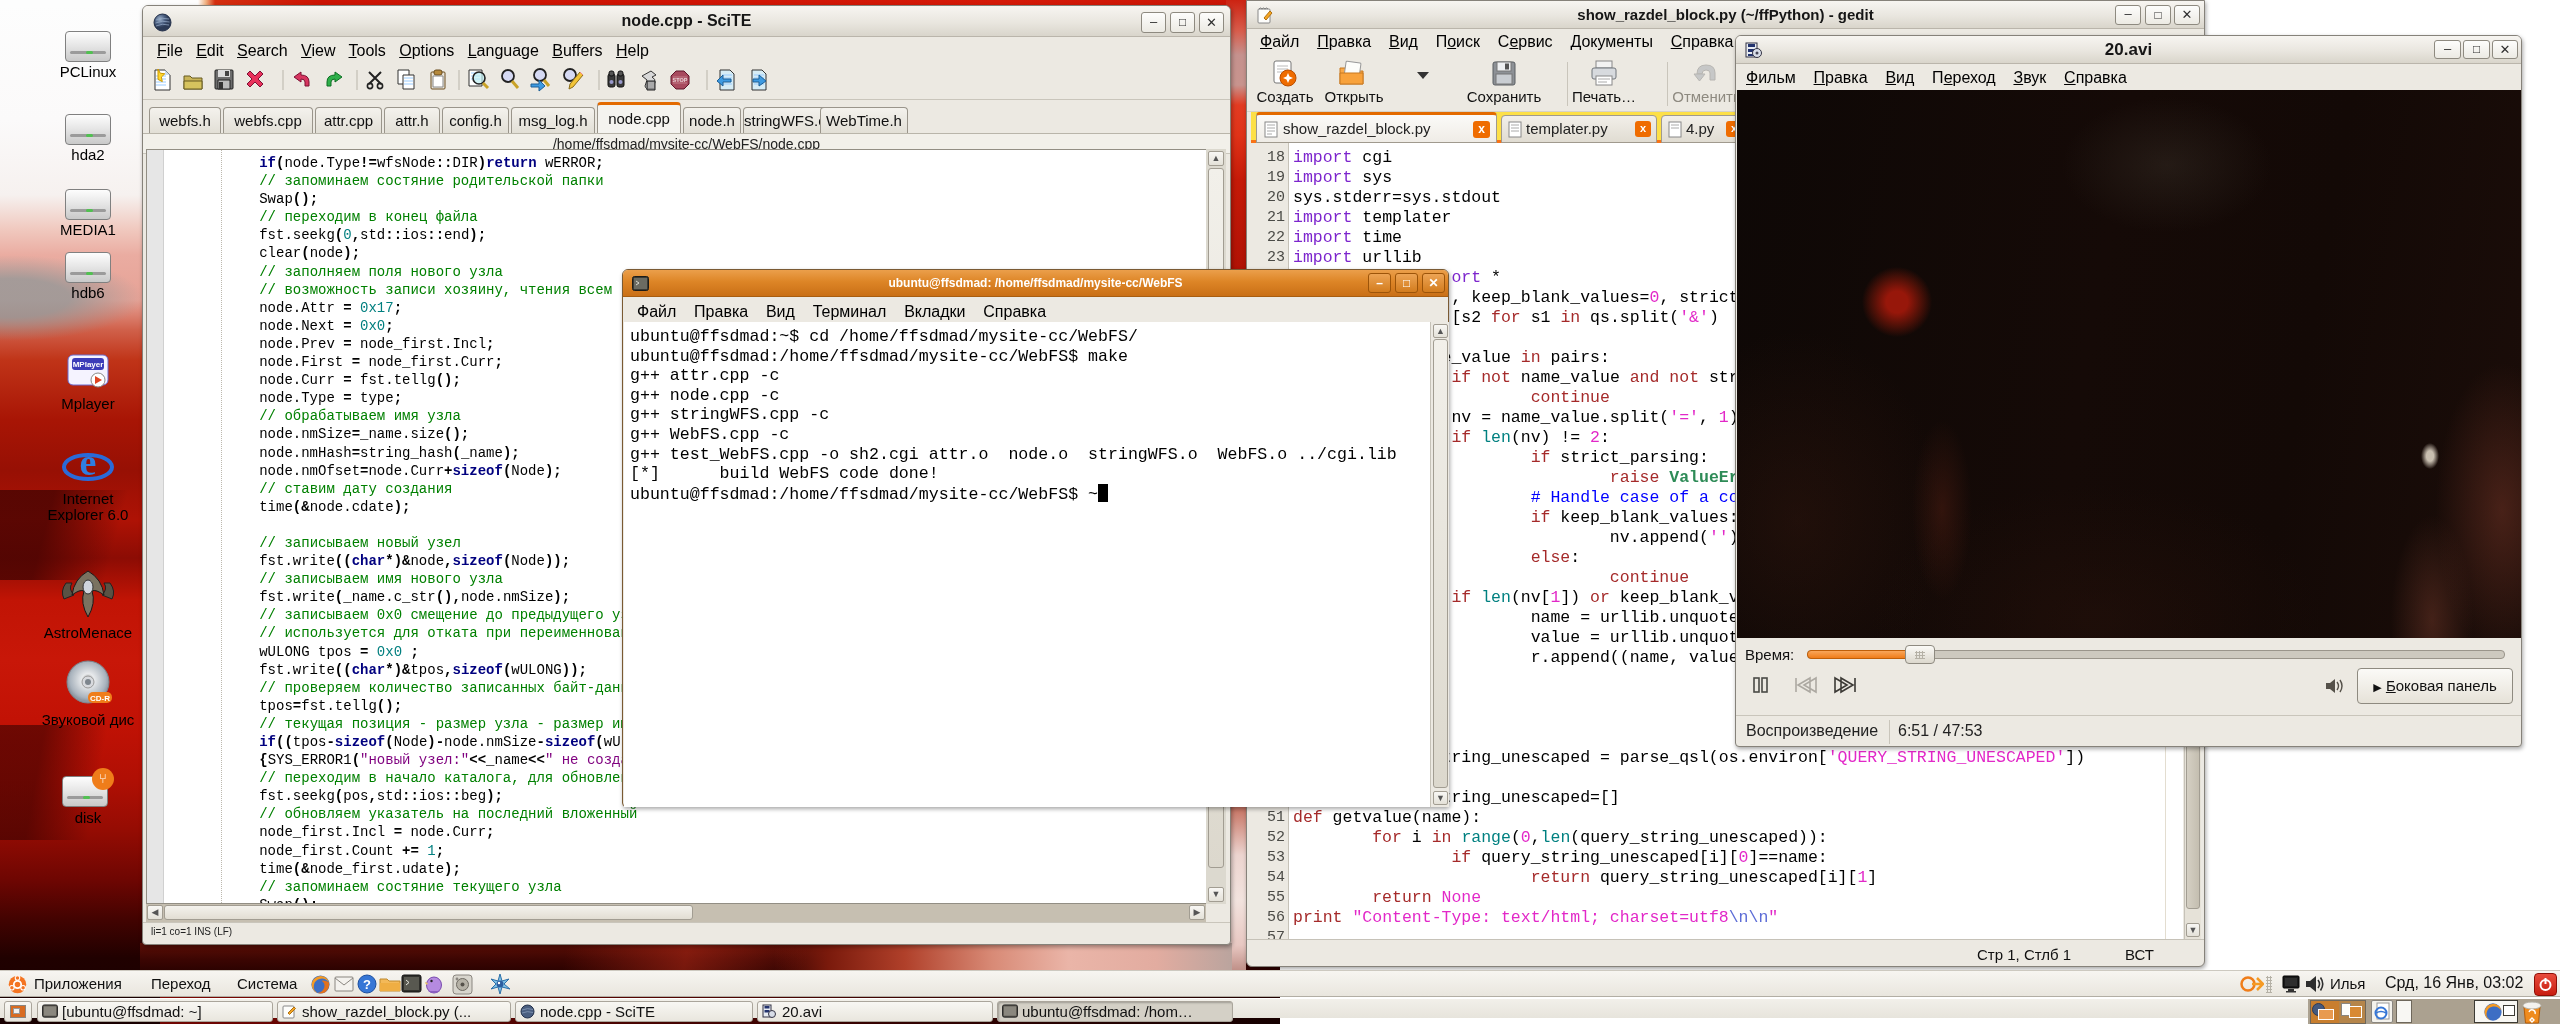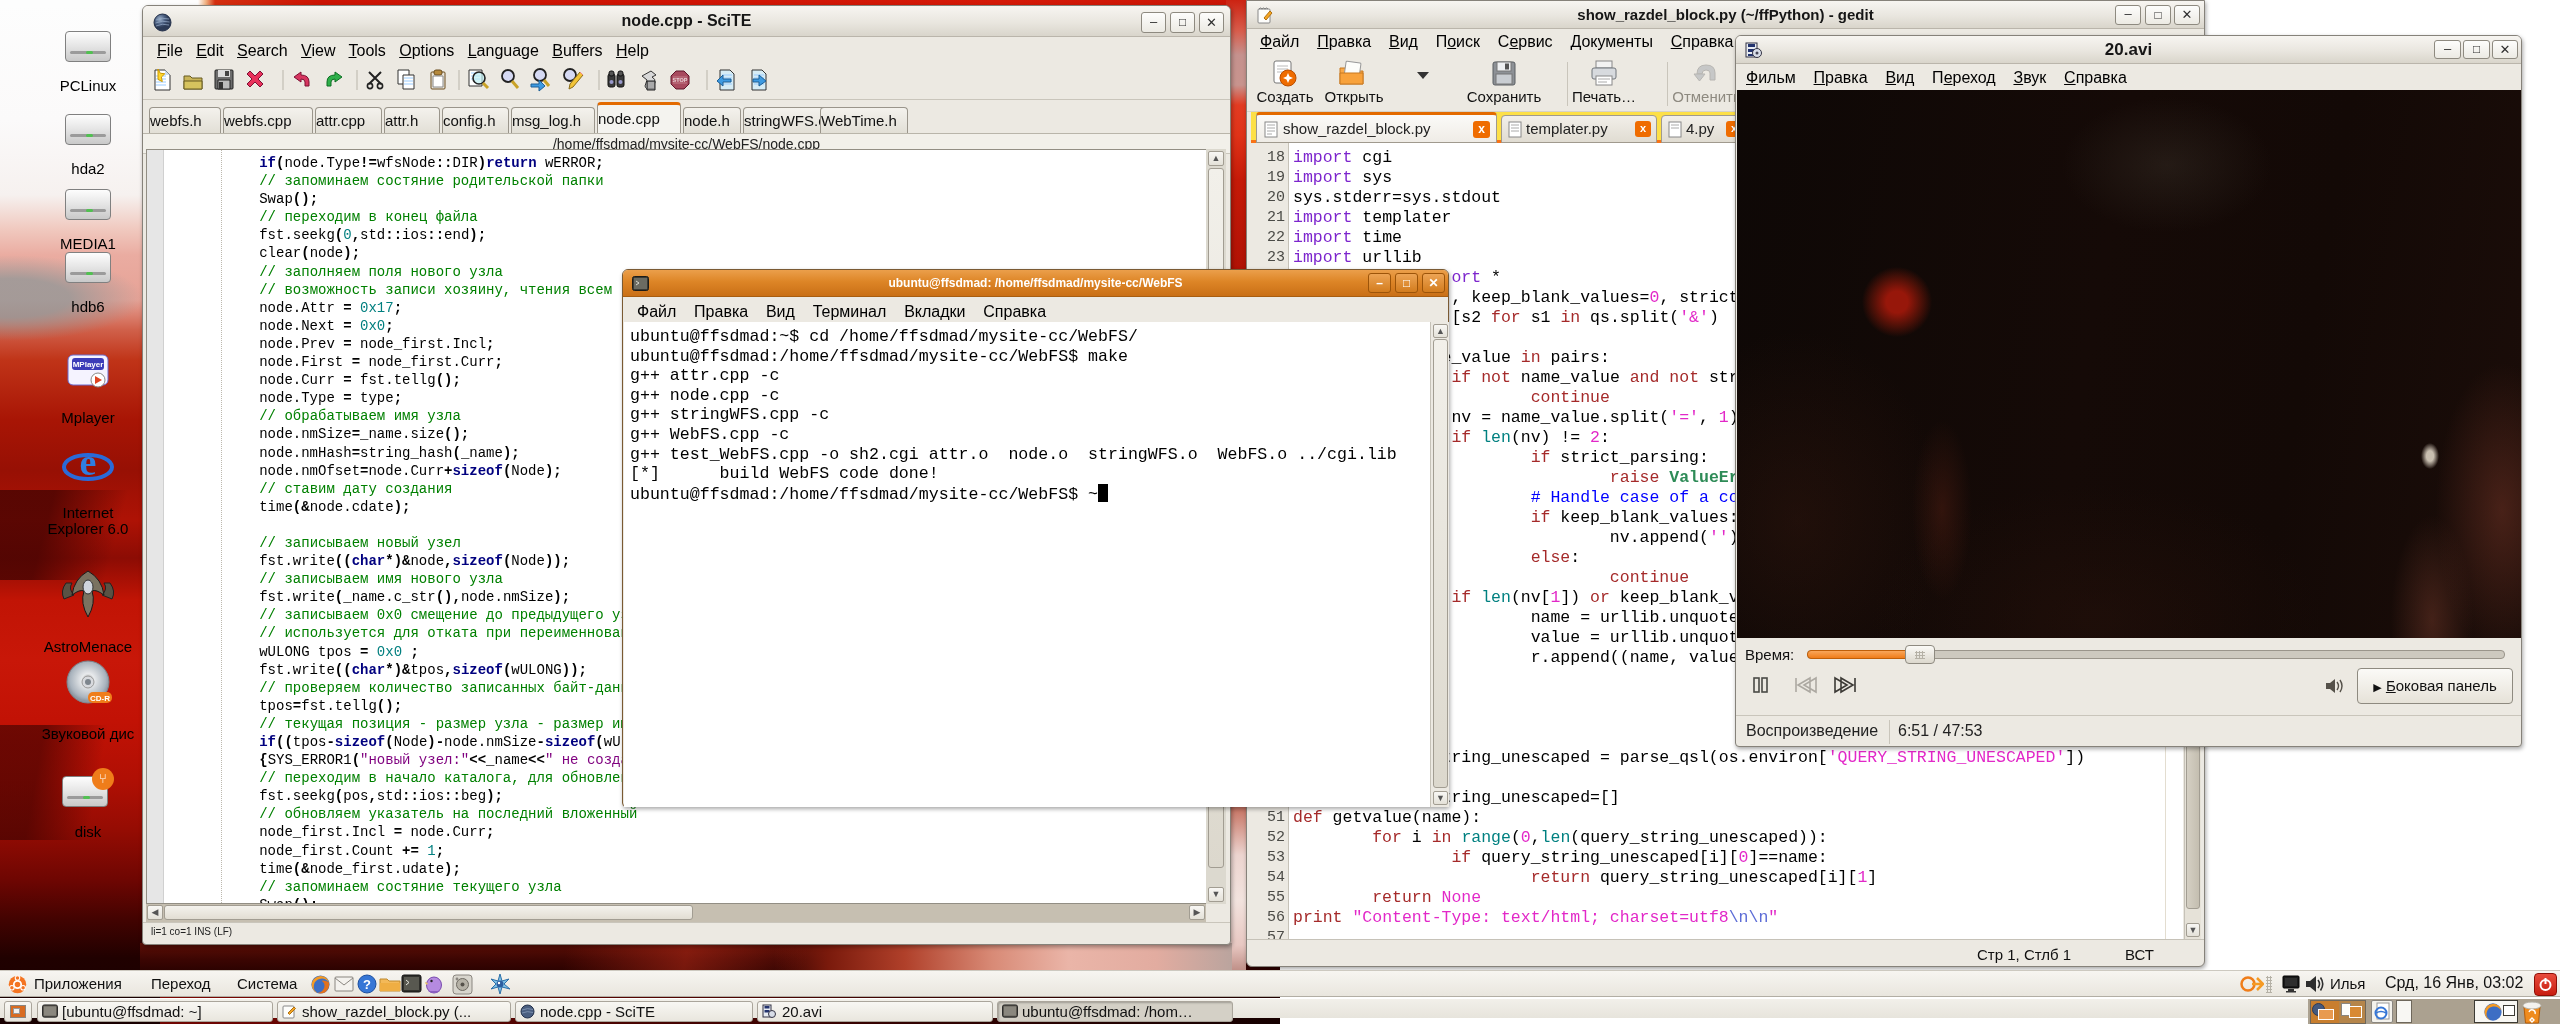--- a/index.html
+++ b/index.html
@@ -16,21 +16,21 @@
 #wallL .band2{left:0;top:725px;width:160px;height:115px;background:linear-gradient(100deg,rgba(55,2,1,.6) 0 25%,rgba(40,0,0,0) 60%)}
 #wallL .topstrip{left:0;top:0;width:1280px;height:7px;background:linear-gradient(90deg,#fdfdfd 0 198px,#f0b080 206px,#d42f10 215px,#cc1404 320px,#d01505 700px,#d51a08 1000px,#c81405 1280px)}
 #wallL .gapstrip{left:1226px;top:0;width:20px;height:970px;background:linear-gradient(#cc2312 0,#d85b4a 30px,#c5928e 55px,#c8948e 85px,#e23b22 105px,#e03318 135px,#c51a08 180px,#b01205 270px,#a81004 700px,#c87868 810px,#ecd4cf 855px,#f2e3de 900px,#e8c8c2 945px,#c09088 970px)}
 #wallL .botstrip{left:140px;top:943px;width:1092px;height:29px;background:
  linear-gradient(100deg,rgba(150,20,8,0) 420px,rgba(190,45,25,.5) 540px,rgba(150,20,8,0) 660px),
  linear-gradient(88deg,rgba(74,10,4,0) 58%,#7a1a0c 63%,#b0402a 70%,#d88a76 78%,#eab5a8 85%,#e2aca0 93%,#baa49e 100%),
  linear-gradient(#5c0f06,#3a0502 60%,#2a0200)}
 #wallR{left:1280px;top:0;width:1280px;height:1024px;background:#fff}
 
 .dicon{position:absolute;width:130px;text-align:center;color:#000;font-size:15px}
-.dicon .lbl{margin-top:16px;line-height:16px}
+.dicon .lbl{margin-top:2px;line-height:16px}
 .hdd{width:46px;height:31px;margin:0 auto;background:linear-gradient(#fdfdfd,#e7e7e7 45%,#c9c9c9);border:1px solid #808080;border-radius:4px;position:relative}
 .hdd:after{content:"";position:absolute;left:4px;right:4px;bottom:7px;height:3px;background:#9b9b9b;border-radius:2px}
 .hdd:before{content:"";position:absolute;left:20px;bottom:7px;width:7px;height:3px;background:#51c151;border-radius:2px;z-index:2}
 
 .win{position:absolute;background:#ece9e2;border:1px solid #86827a;border-radius:6px 6px 4px 4px;box-shadow:1px 2px 4px rgba(0,0,0,.35)}
 .tbar{position:absolute;left:0;top:0;right:0;background:linear-gradient(#f7f5f1,#e9e6df 55%,#d9d5cb);border-bottom:1px solid #bab5ab;border-radius:5px 5px 0 0;color:#161616;font-weight:bold;text-align:center}
 .wbtn{position:absolute;border:1px solid #8e8a80;border-radius:3px;background:linear-gradient(#fdfdfc,#eceae3);color:#2e2e2e;text-align:center}
 .menu{position:absolute;color:#000;white-space:pre;font-size:16px}
 .menu u{text-decoration:underline}
 
@@ -58,21 +58,21 @@
 #gedit .tbar{height:28px;font-size:15px;line-height:27px;border-radius:0}
 #gedit pre{position:absolute;font-size:16.5px;line-height:20px;color:#000}
 #gedit .k{color:#a52a2a;font-weight:normal}
 #gedit .i{color:#7d26cd}
 #gedit .b{color:#008080}
 #gedit .m{color:#e228c8}
 #gedit .cm{color:#0000ff}
 #gedit .sp{color:#5c6cd6}
 #gedit .g{color:#2e8b57;font-weight:bold}
 .gtab{position:absolute;top:3px;height:28px;background:linear-gradient(#f2efe9,#e0dcd2);border:1px solid #a09a8e;border-radius:4px 4px 0 0;font-size:15px;color:#222}
-.stab{position:absolute;top:7px;height:26px;background:linear-gradient(#f4f2ed,#e2dfd6);border:1px solid #9a958b;border-bottom:none;border-radius:4px 4px 0 0;font-size:15px;color:#111;text-align:left;line-height:25px}
+.stab{position:absolute;top:7px;height:26px;background:linear-gradient(#f4f2ed,#e2dfd6);border:1px solid #9a958b;border-bottom:none;border-radius:4px 4px 0 0;font-size:15px;color:#111;text-align:center;line-height:25px}
 .stab.on{top:2px;height:31px;background:#f4f3ef;border-top:3px solid #e36a00;line-height:28px;z-index:2}
 
 #totem{left:1735px;top:35px;width:787px;height:712px;z-index:30}
 
 #ptop{left:0;top:970px;width:2560px;height:27px;background:linear-gradient(#f7f5f1,#e9e6de);border-top:1px solid #cdc9c0;border-bottom:1px solid #b2aea4;z-index:90}
 #pbot{left:0;top:998px;width:2560px;height:20px;background:linear-gradient(#f2f0ea,#e7e4dc);border-top:1px solid #fff;z-index:90}
 .ptxt{position:absolute;top:4px;font-size:15px;color:#111}
 .task{position:absolute;top:2px;height:21px;border:1px solid #aaa59b;border-radius:3px;background:linear-gradient(#f8f7f3,#e9e6de);font-size:15px;color:#111;line-height:19px;white-space:nowrap;overflow:hidden}
 .task .ti{display:inline-block;width:16px;height:14px;margin:2px 4px 0 4px;vertical-align:top}
 </style></head>

